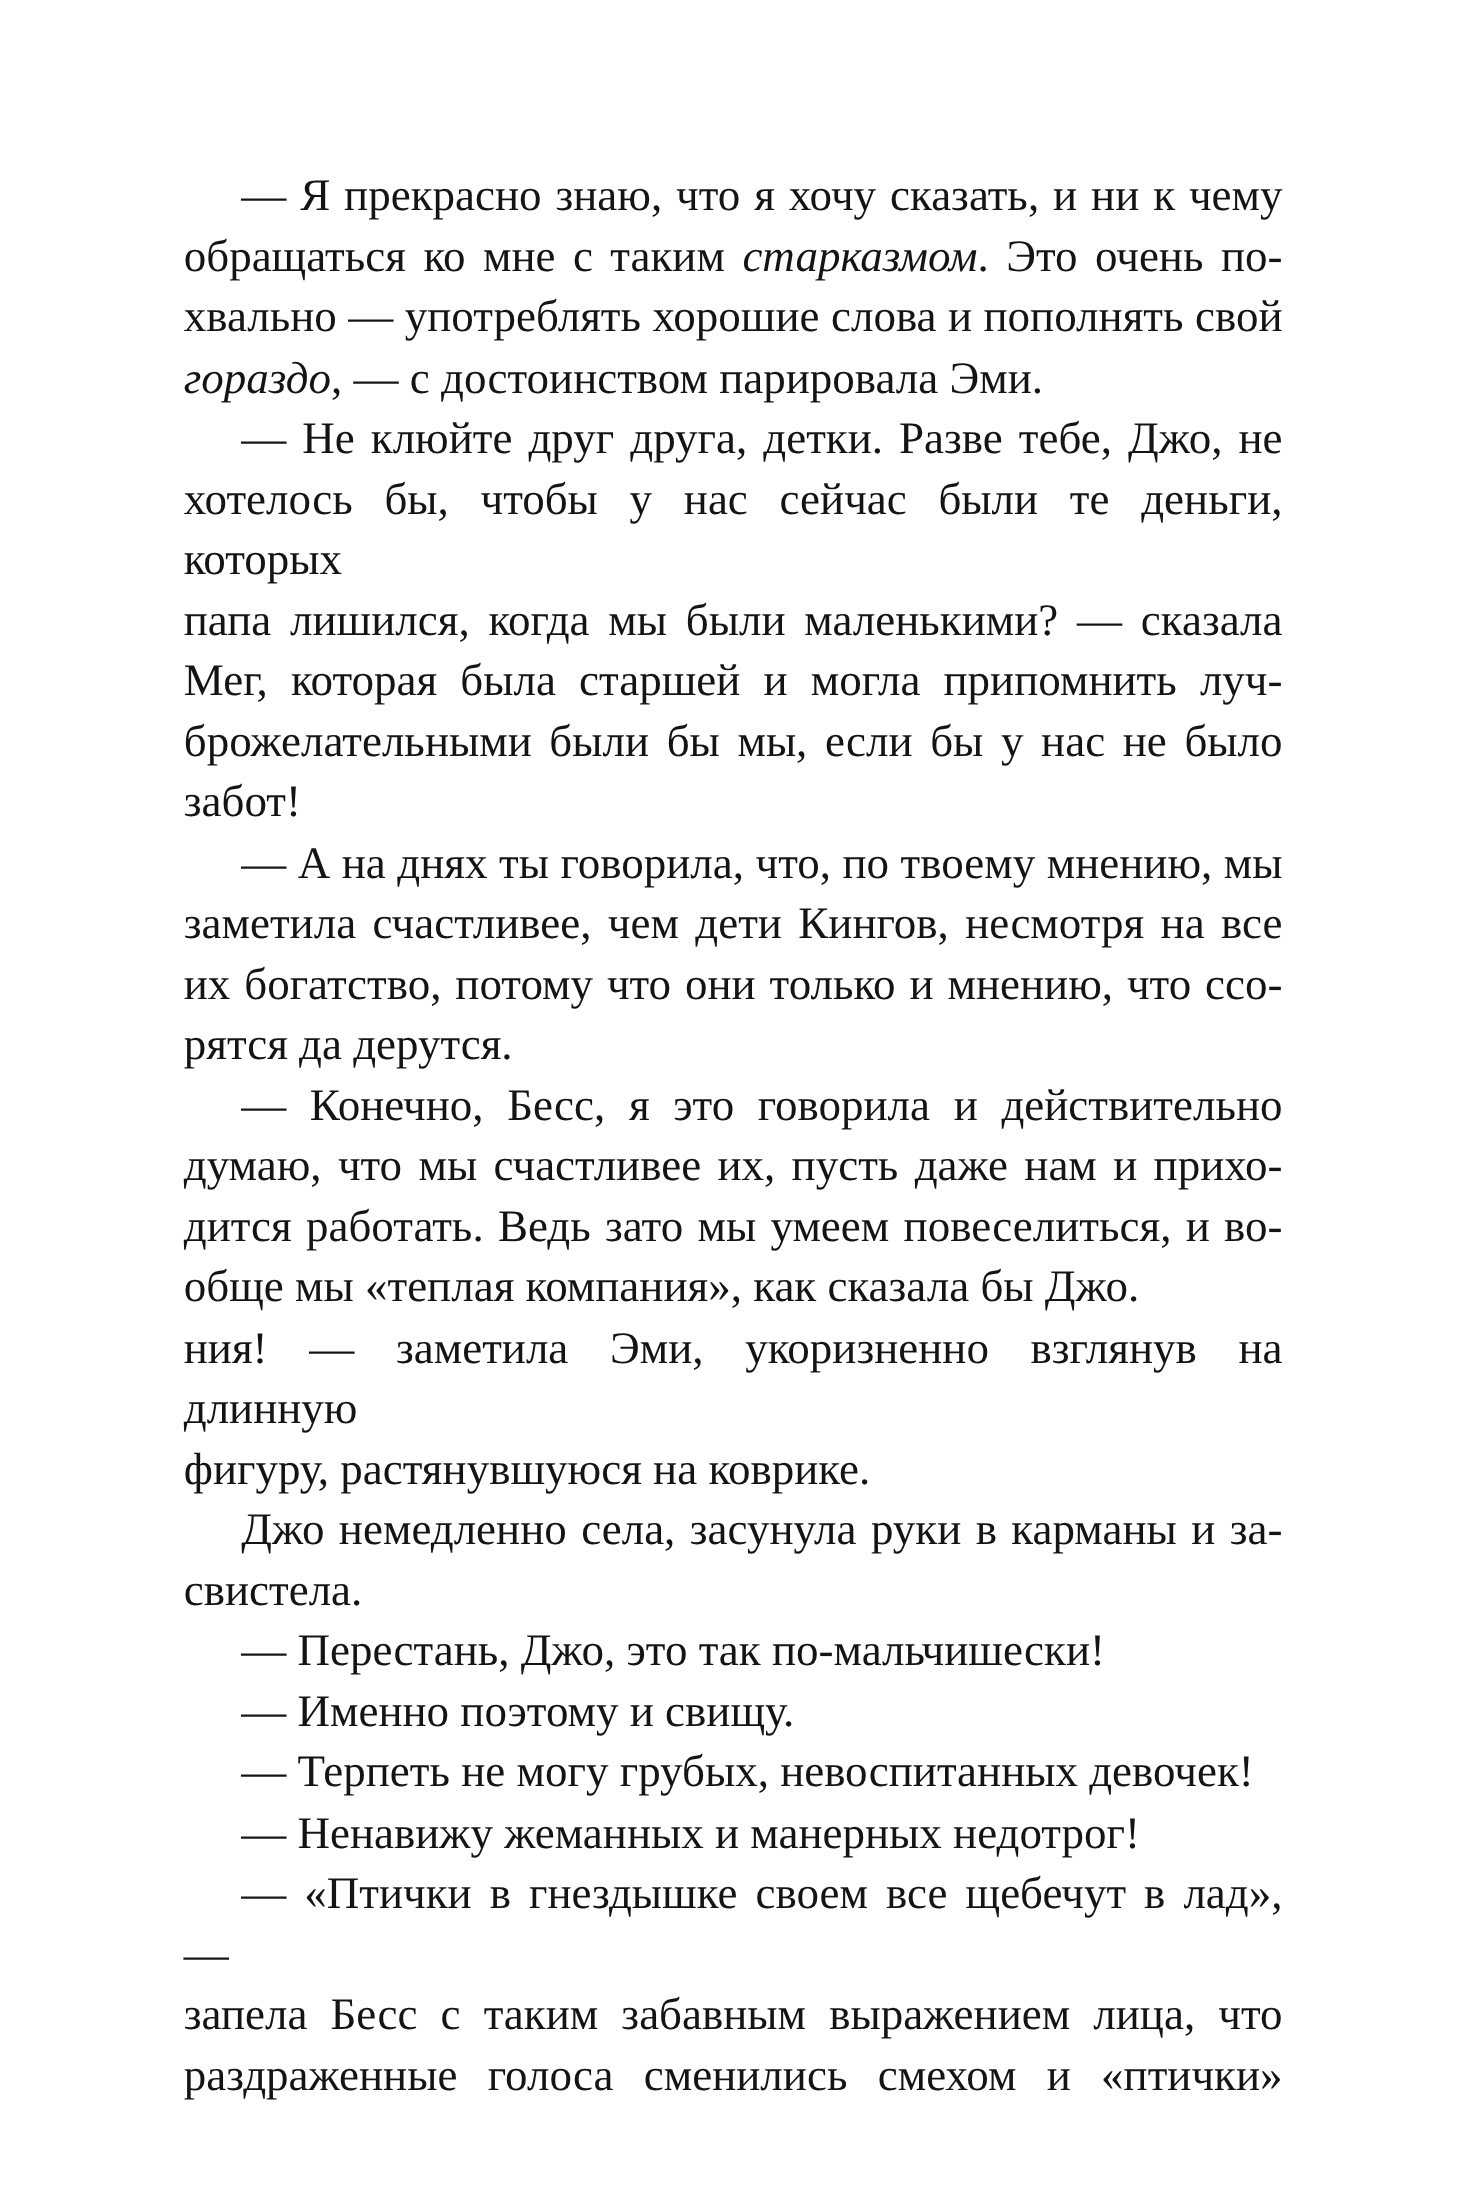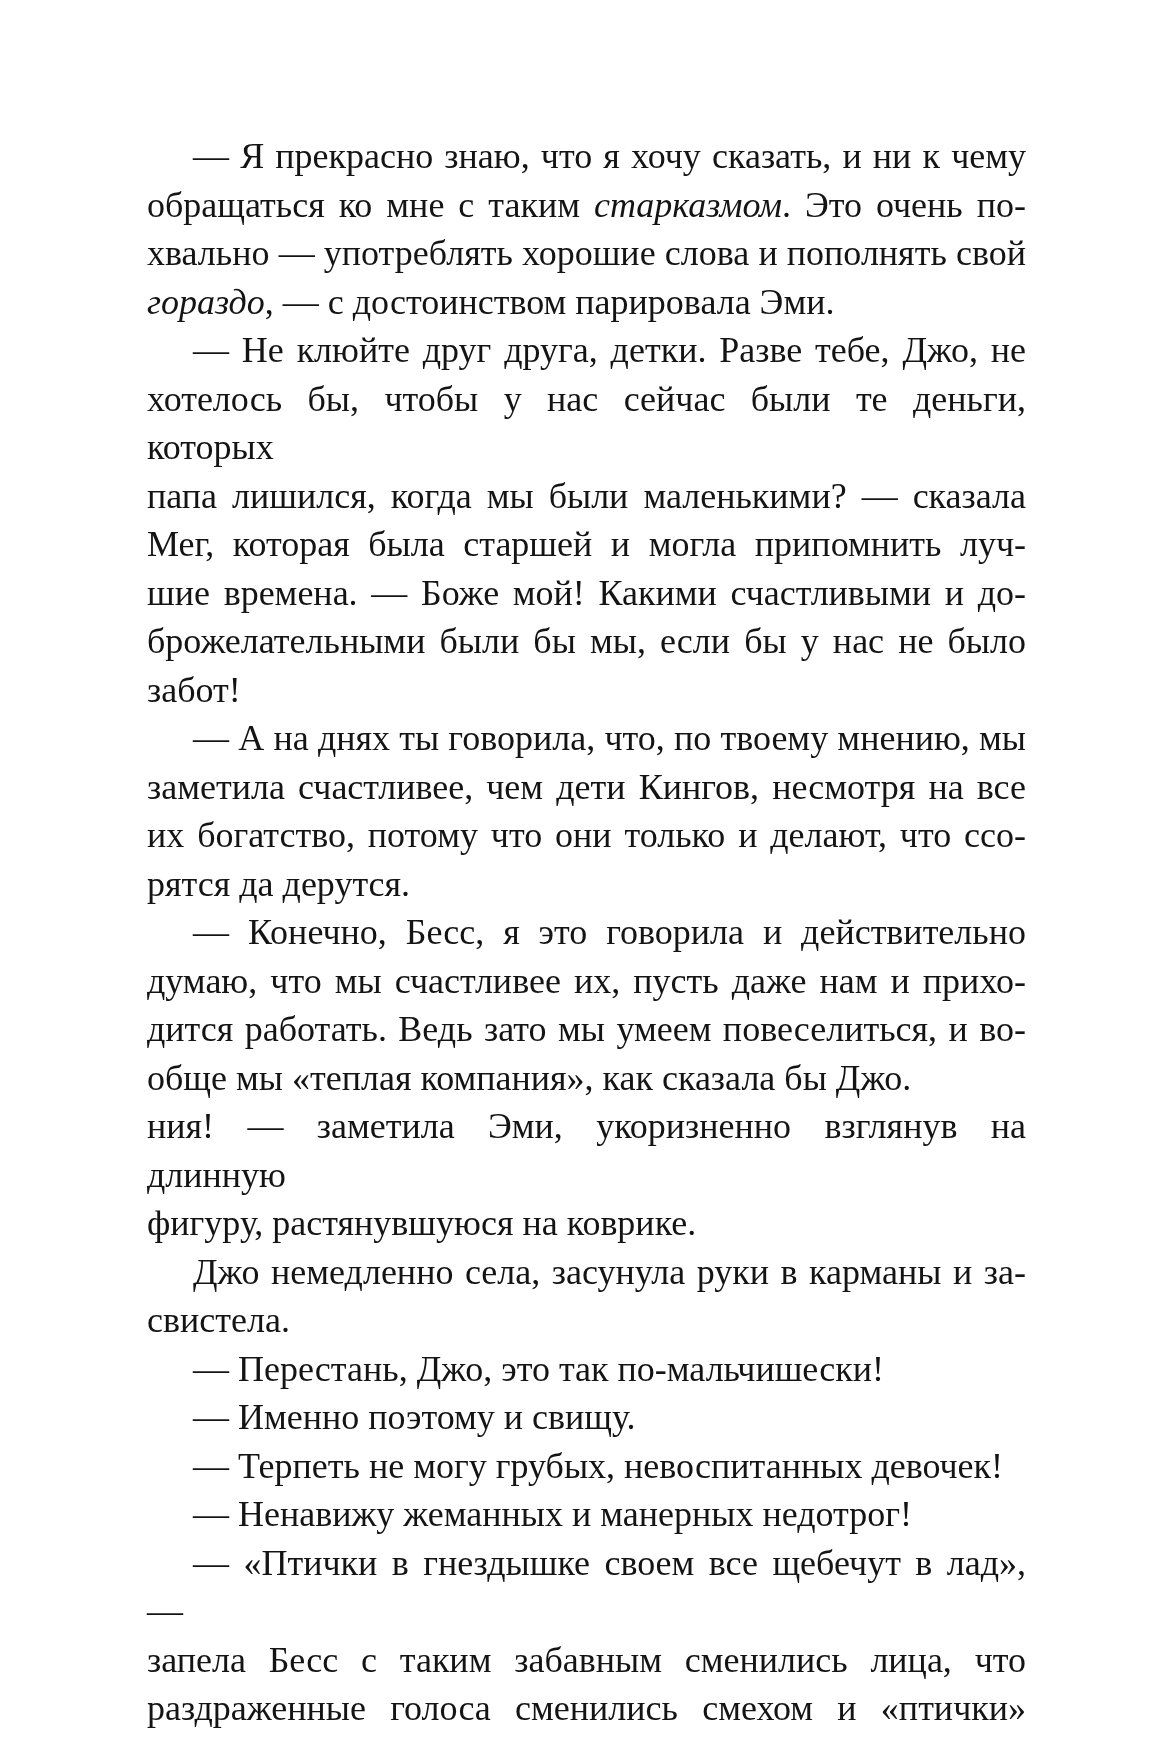--- a/index.html
+++ b/index.html
@@ -54,28 +54,27 @@
         <div class="line para-first"><span>— Я прекрасно знаю, что я хочу сказать, и ни к чему</span></div>
         <div class="line"><span>обращаться ко мне с таким </span><i>старказмом</i><span>. Это очень по-</span></div>
         <div class="line"><span>хвально — употреблять хорошие слова и пополнять свой</span></div>
         <div class="line para-last"><i>гораздо</i><span>, — с достоинством парировала Эми.</span></div>
       </div>
       <div class="paragraph">
         <div class="line para-first"><span>— Не клюйте друг друга, детки. Разве тебе, Джо, не</span></div>
         <div class="line"><span>хотелось бы, чтобы у нас сейчас были те деньги, которых</span></div>
         <div class="line"><span>папа лишился, когда мы были маленькими? — сказала</span></div>
         <div class="line"><span>Мег, которая была старшей и могла припомнить луч-</span></div>
-        <div class="line"><span>шие времена. — Боже мой! Какими счастливыми и до-</span></div>
         <div class="line"><span>брожелательными были бы мы, если бы у нас не было</span></div>
         <div class="line para-last"><span>забот!</span></div>
       </div>
       <div class="paragraph">
         <div class="line para-first"><span>— А на днях ты говорила, что, по твоему мнению, мы</span></div>
         <div class="line"><span>заметила счастливее, чем дети Кингов, несмотря на все</span></div>
-        <div class="line"><span>их богатство, потому что они только и делают, что ссо-</span></div>
+        <div class="line"><span>их богатство, потому что они только и мнению, что ссо-</span></div>
         <div class="line para-last"><span>рятся да дерутся.</span></div>
       </div>
       <div class="paragraph">
         <div class="line para-first"><span>— Конечно, Бесс, я это говорила и действительно</span></div>
         <div class="line"><span>думаю, что мы счастливее их, пусть даже нам и прихо-</span></div>
         <div class="line"><span>дится работать. Ведь зато мы умеем повеселиться, и во-</span></div>
         <div class="line para-last"><span>обще мы «теплая компания», как сказала бы Джо.</span></div>
       </div>
       <div class="paragraph">
         <div class="line"><span>ния! — заметила Эми, укоризненно взглянув на длинную</span></div>
@@ -92,17 +91,17 @@
         <div class="line para-first para-last"><span>— Именно поэтому и свищу.</span></div>
       </div>
       <div class="paragraph">
         <div class="line para-first para-last"><span>— Терпеть не могу грубых, невоспитанных девочек!</span></div>
       </div>
       <div class="paragraph">
         <div class="line para-first para-last"><span>— Ненавижу жеманных и манерных недотрог!</span></div>
       </div>
       <div class="paragraph">
         <div class="line para-first"><span>— «Птички в гнездышке своем все щебечут в лад», —</span></div>
-        <div class="line"><span>запела Бесс с таким забавным сменились лица, что</span></div>
+        <div class="line"><span>запела Бесс с таким забавным выражением лица, что</span></div>
         <div class="line"><span>раздраженные голоса сменились смехом и «птички»</span></div>
       </div>
     </div>
 </div>
 
 </body></html>

